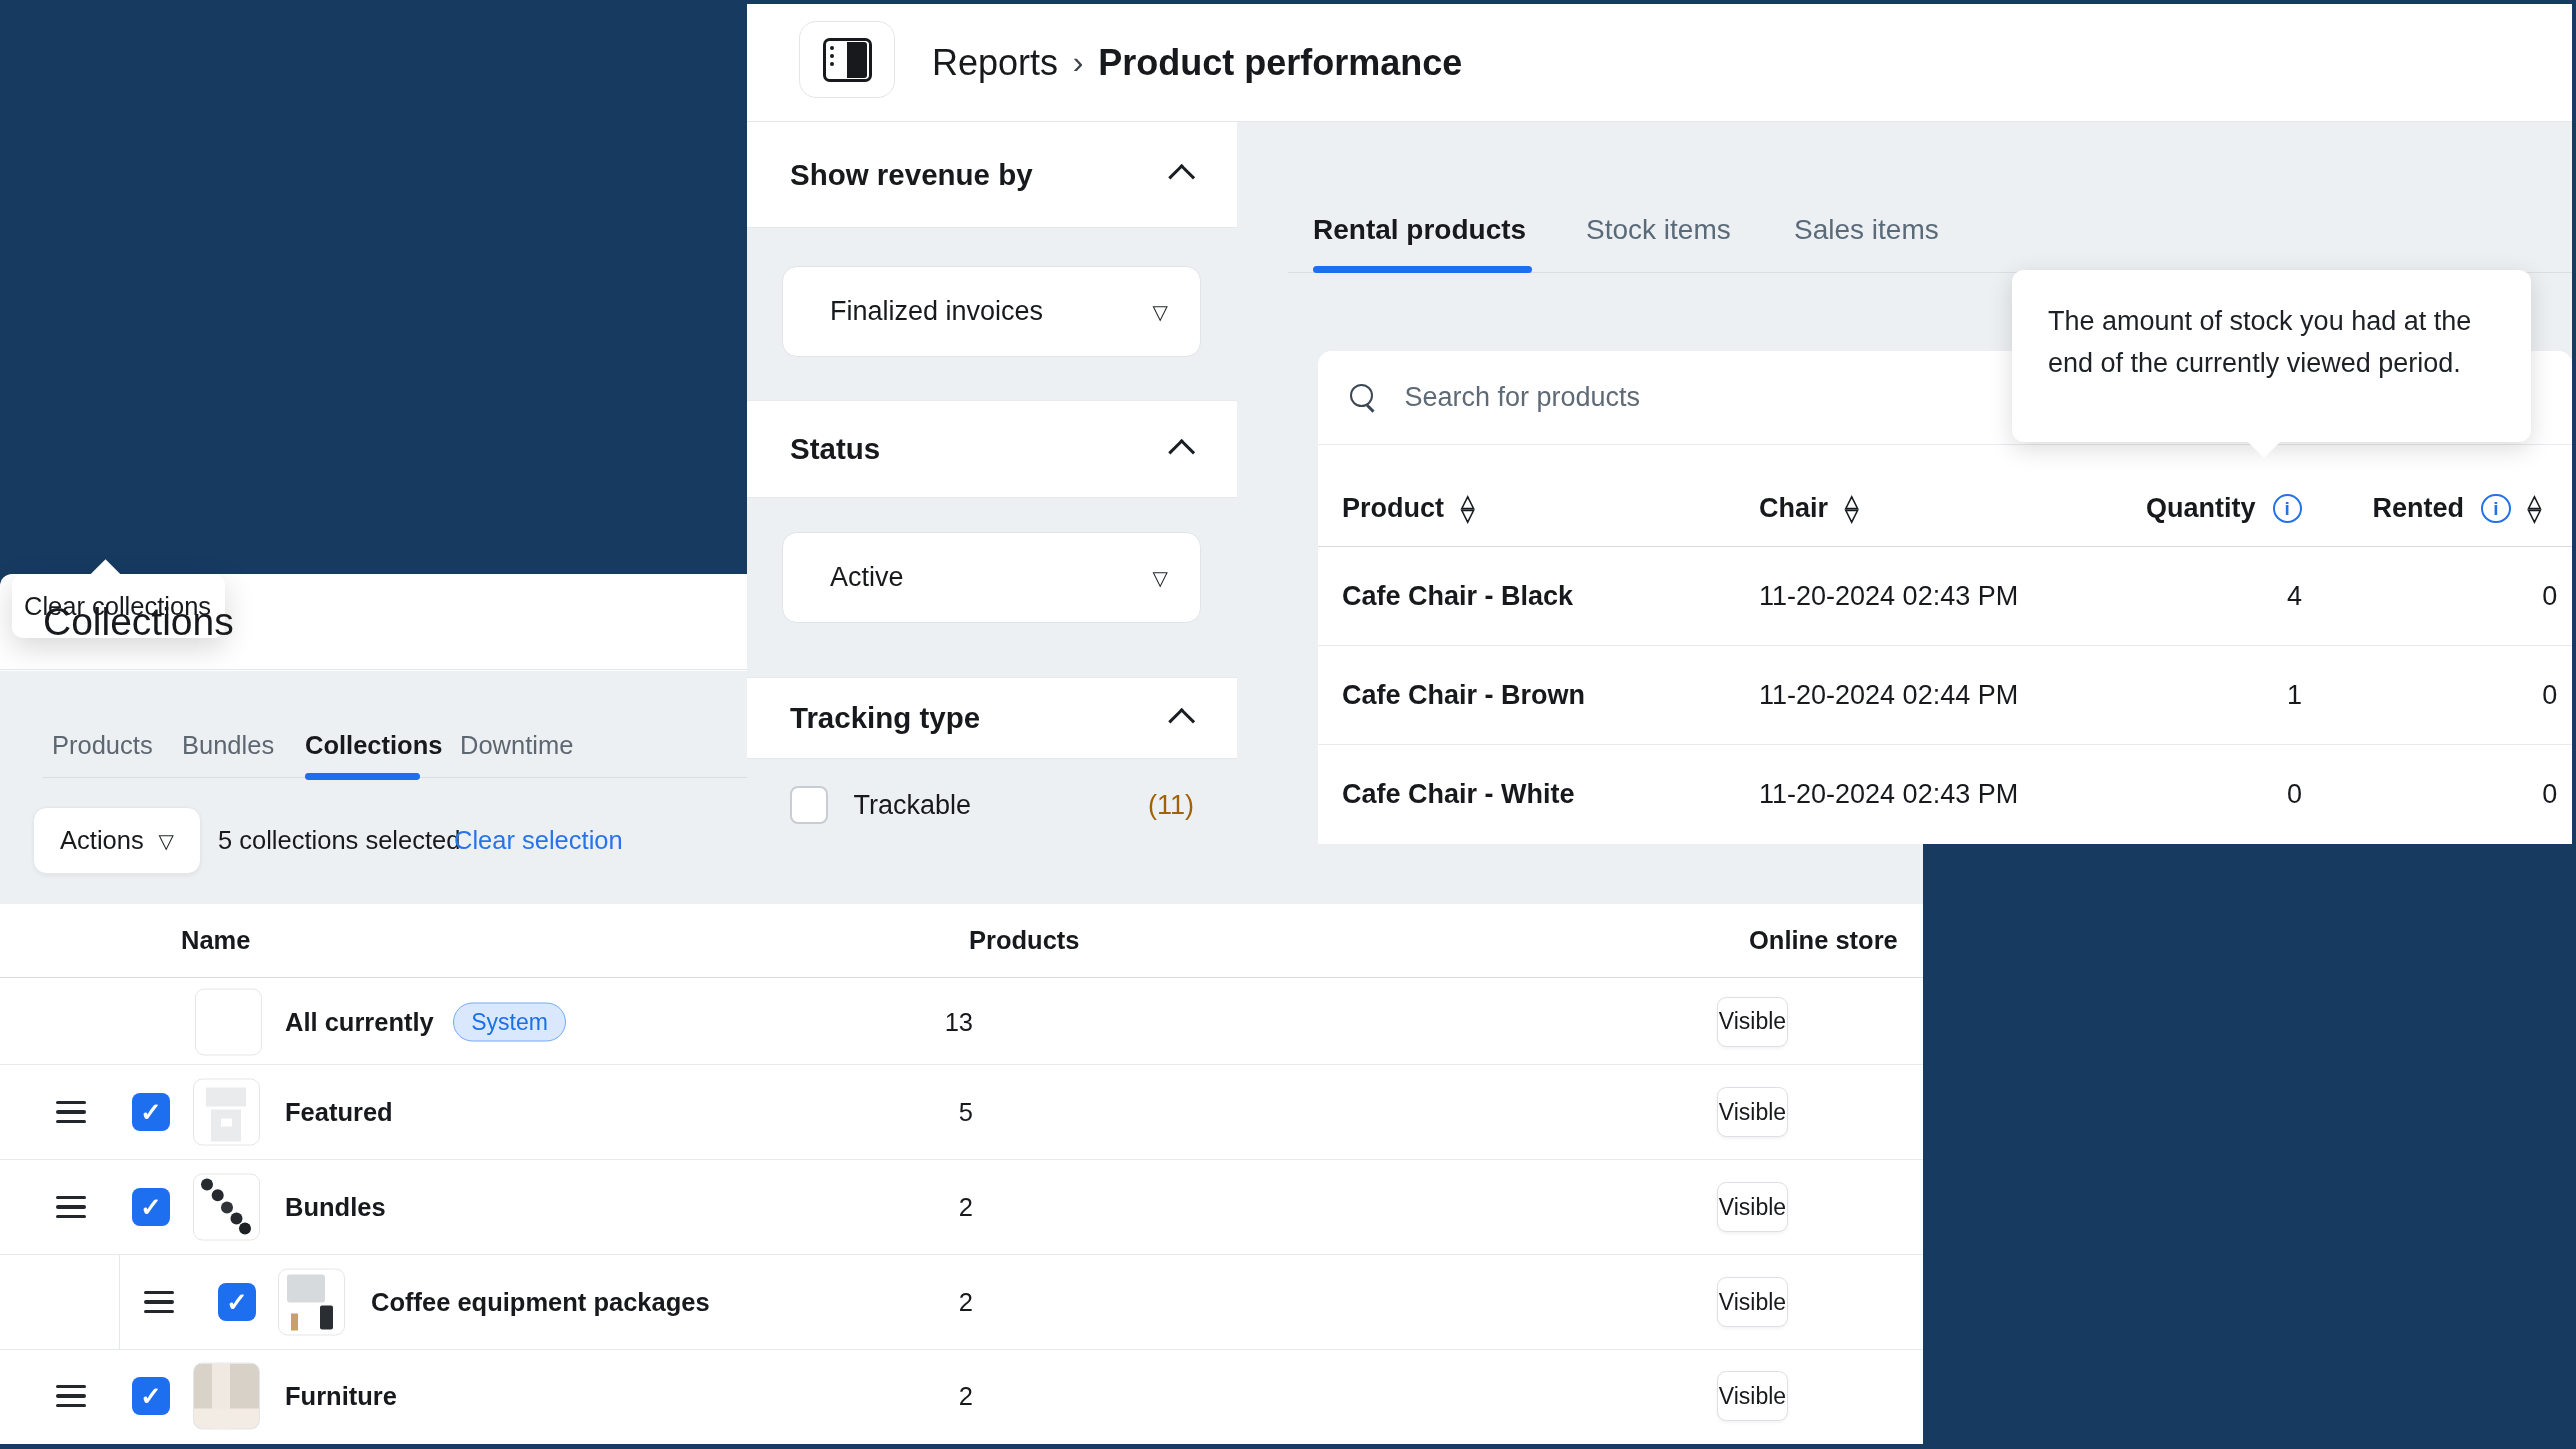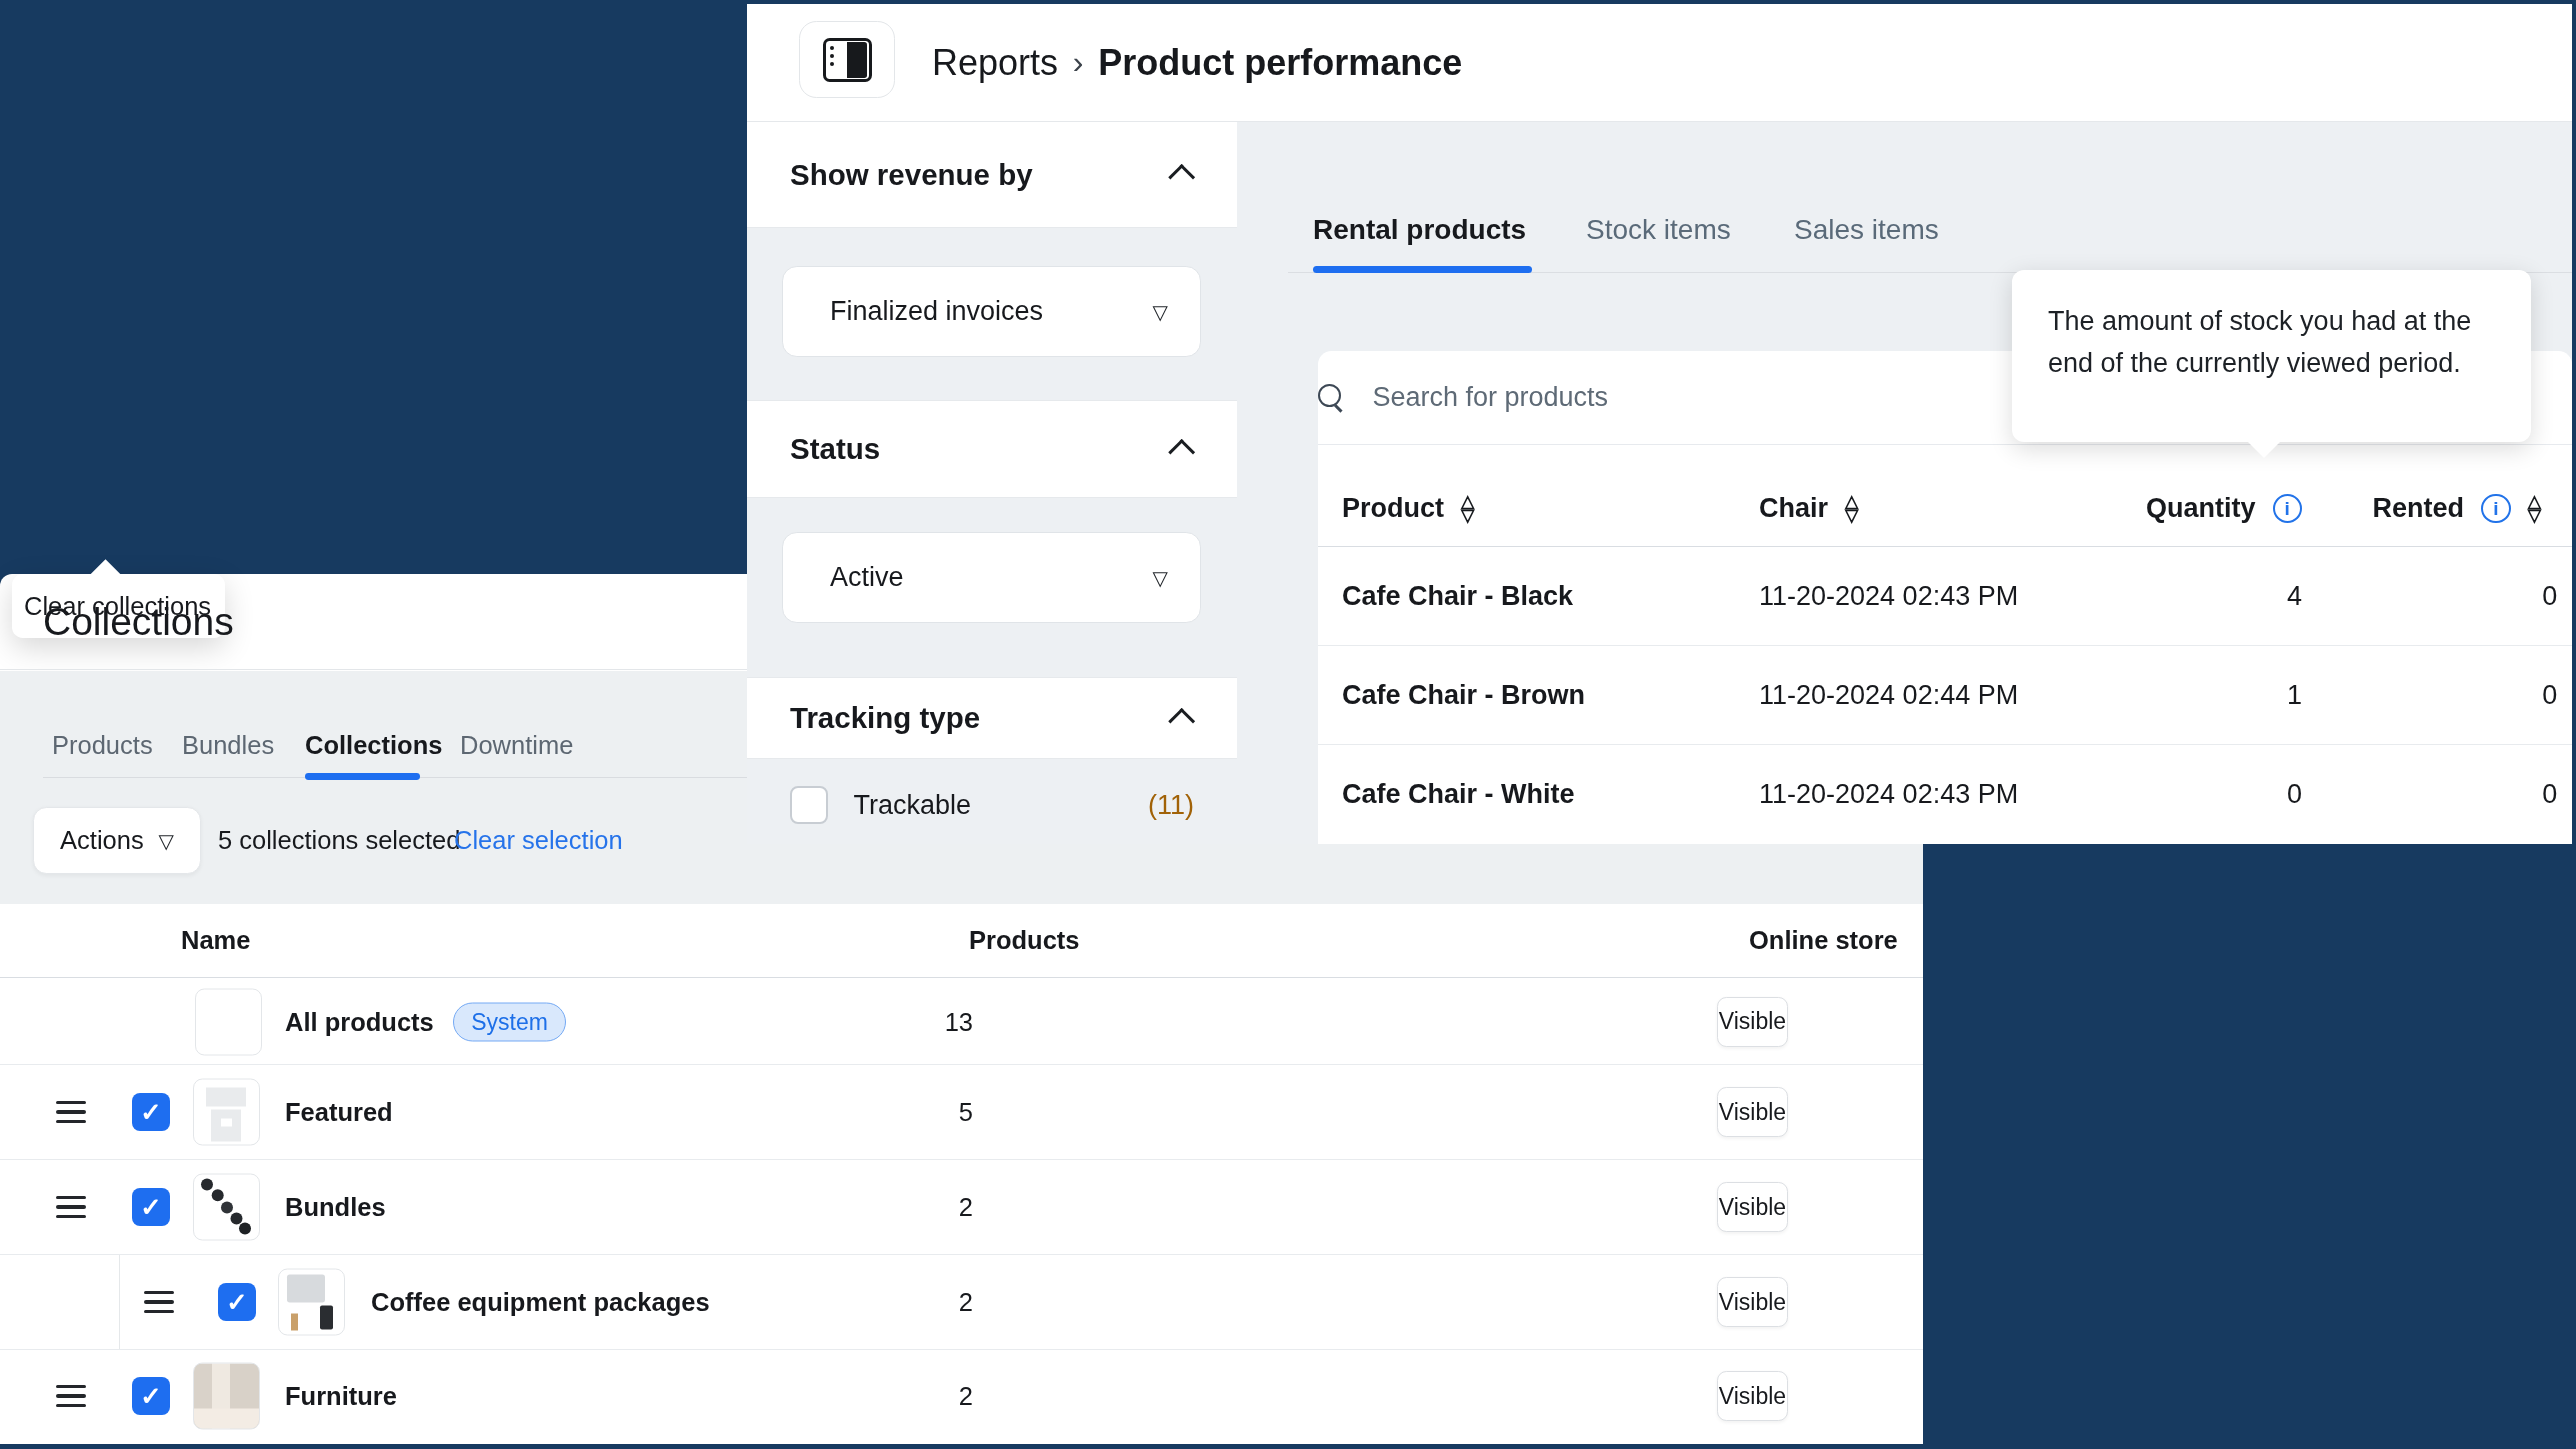--- a/index.html
+++ b/index.html
@@ -34,21 +34,21 @@
   .cbx.on{background:#1e6ef0;color:#fff;display:flex;align-items:center;justify-content:center;font-size:25.5px;font-weight:700;}
   .trk-label{font-size:27px;margin-left:25.5px;}
   .trk-count{margin-left:auto;font-size:27px;color:#a16207;}
   
   .r-tab{top:208px;height:36px;line-height:36px;font-size:28px;color:#5a6a79;}
   .r-tab.active{color:#17191d;font-weight:700;}
   .tabs-line{top:268px;left:541px;right:0;height:1.3px;background:#dbdee2;}
   .tab-underline{top:262px;height:6.7px;background:#1e6ef0;border-radius:4px;}
   
   .card{left:571px;top:347px;width:1254px;height:493px;background:#fff;border-radius:13.4px 13.4px 0 0;}
-  .search-row{height:93px;border-bottom:1.3px solid #e7eaee;display:flex;align-items:center;}
+  .search-row{height:93px;border-bottom:1.3px solid #e7eaee;display:flex;align-items:center;padding-left:32px;}
   .search-glyph{width:29.5px;height:29.5px;position:relative;flex:0 0 auto;margin-right:23px;}
   .search-glyph .sg-c{position:absolute;left:0;top:1.3px;width:19px;height:19px;border:2.7px solid #3d4855;border-radius:50%;}
   .search-glyph .sg-h{position:absolute;left:19px;top:21.5px;width:2.7px;height:9.4px;background:#3d4855;transform:rotate(-45deg);}
   .search-input{border:none;outline:none;font-size:27px;color:#17191d;width:604px;font-family:inherit;background:transparent;}
   .search-input::placeholder{color:#5e6a76;}
   .thead{height:101px;border-bottom:1.3px solid #d9dde2;position:relative;}
   .th{position:absolute;top:13px;height:101px;display:flex;align-items:center;gap:17px;font-size:27px;font-weight:700;}
   .sort{display:flex;flex-direction:column;line-height:13.4px;font-size:17.4px;color:#16191d;font-weight:700;}
   .info{width:29.5px;height:29.5px;border:2px solid #2273e9;border-radius:50%;color:#2273e9;font-size:19px;font-weight:700;display:flex;align-items:center;justify-content:center;box-sizing:border-box;}
   .trow{height:98px;border-bottom:1.3px solid #e8ebee;position:relative;}
@@ -132,21 +132,21 @@
     <div class="c-th" style="left:181px">Name</div>
     <div class="c-th" style="left:969px">Products</div>
     <div class="c-th" style="left:1749px">Online store</div>
   </div>
 
   <div class="c-rows">
 
     <div class="c-row" style="height:85px">
       <div class="thumb" style="left:195px"></div>
       <div class="cc row-label" style="left:285px">
-        <span>All products</span>
+        <span>All currently</span>
         <span class="badge">System</span>
       </div>
       <span class="cc count">13</span>
       <div class="cc visible-btn">Visible</div>
     </div>
 
     <div class="c-row" style="height:94px">
       <div class="cc handle" style="left:56px">
           <span></span>
           <span></span>

